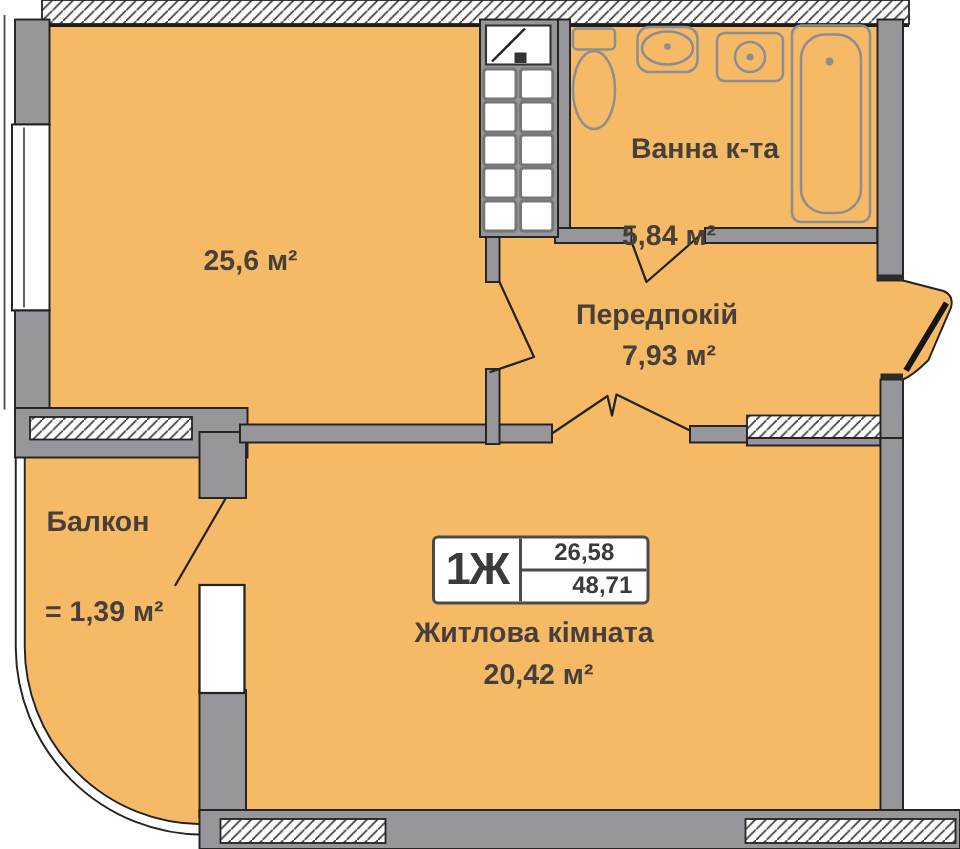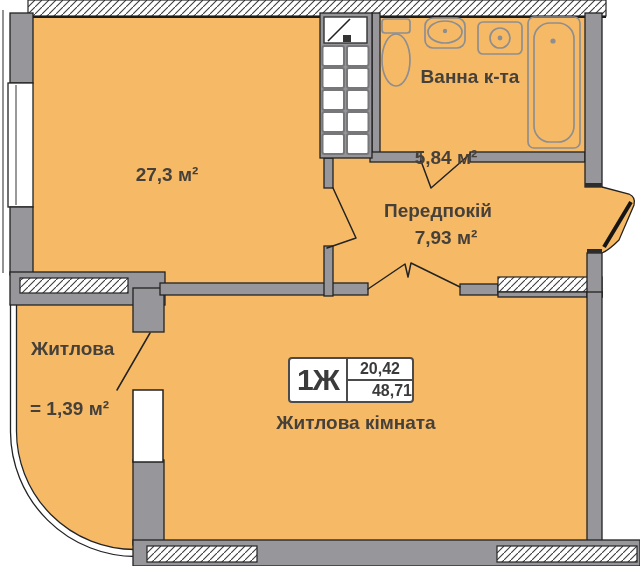--- a/index.html
+++ b/index.html
@@ -19,21 +19,21 @@
   .hatchrect{fill:url(#hatch);stroke:var(--outline);stroke-width:1.2;}
   .fx{fill:none;stroke:var(--fixture);stroke-width:1.7;}
   .fxdot{fill:var(--fixture);stroke:none;}
   .door{fill:none;stroke:var(--outline);stroke-width:1.5;stroke-linejoin:round;stroke-linecap:round;}
   .thin{fill:none;stroke:var(--outline);stroke-width:1.3;}
   .fillroom{fill:var(--room-fill);stroke:none;}
   .cell{fill:#fff;stroke:#77777a;stroke-width:2;}
   .label{position:absolute;font-weight:bold;color:var(--text);white-space:nowrap;
          transform:translate(-50%,-50%);text-align:center;font-size:19px;}
   .label.left{transform:translate(0,-50%);text-align:left;}
-  .stamp{position:absolute;left:288px;top:357px;width:126px;height:46px;background:#fff;
+  .stamp{position:absolute;left:288px;top:357px;width:145px;height:46px;background:#fff;
          border:2px solid var(--stamp-border);border-radius:4px;display:flex;box-sizing:border-box;}
   .stamp-type{width:56px;display:flex;align-items:center;justify-content:center;
               font-size:30px;font-weight:bold;color:#3b3b3b;letter-spacing:-1px;}
   .stamp-right{flex:1;display:flex;flex-direction:column;border-left:2px solid var(--stamp-border);}
   .stamp-num{flex:1;display:flex;align-items:center;justify-content:center;
              font-size:16px;font-weight:bold;color:#3b3b3b;}
   .stamp-num.bottom{border-top:2px solid var(--stamp-border);padding-left:24px;}
 </style>
 </head>
 <body>
@@ -144,34 +144,35 @@
     <path class="door" d="M368,289 L405,264 L408,277 L411,263 L460,287"></path>
     <line class="door" x1="150" y1="333" x2="117" y2="390"></line>
     <rect x="133" y="390" width="30" height="72" fill="#ffffff" stroke="var(--outline)" stroke-width="1.5"></rect>
     <path class="thin" d="M602,187 L629,194 Q636,197 634,205 L619,240 Q609,250 602,253"></path>
     <line x1="631" y1="202" x2="604" y2="247" stroke="#151515" stroke-width="4"></line>
     <rect x="585" y="183" width="17" height="4" fill="#2c2c2c"></rect>
     <rect x="587" y="249" width="15" height="4" fill="#2c2c2c"></rect>
   </g>
 </svg>
 
-<div class="label" style="left:167px;top:175px;">27,3 м²</div>
+<div class="label" style="left:167px;top:175px;">25,6 м²</div>
 
-<div class="label" style="left:470px;top:77px;">Ванна к-та</div>
+<div class="label" style="left:470px;top:100px;">Ванна к-та</div>
 <div class="label" style="left:446px;top:113px;margin-top:45px;">5,84 м²</div>
 
 <div class="label" style="left:438px;top:211px;">Передпокій</div>
 <div class="label" style="left:446px;top:238px;">7,93 м²</div>
 
-<div class="label left" style="left:31px;top:349px;">Житлова</div>
+<div class="label left" style="left:31px;top:349px;">Балкон</div>
 <div class="label left" style="left:30px;top:409px;">= 1,39 м²</div>
 
 <div class="label" style="left:356px;top:423px;">Житлова кімната</div>
+<div class="label" style="left:359px;top:451px;">20,42 м²</div>
 
 <div class="stamp">
   <div class="stamp-type">1Ж</div>
   <div class="stamp-right">
-    <div class="stamp-num">20,42</div>
+    <div class="stamp-num">26,58</div>
     <div class="stamp-num bottom">48,71</div>
   </div>
 </div>
 
 </div>
 
 </body></html>

